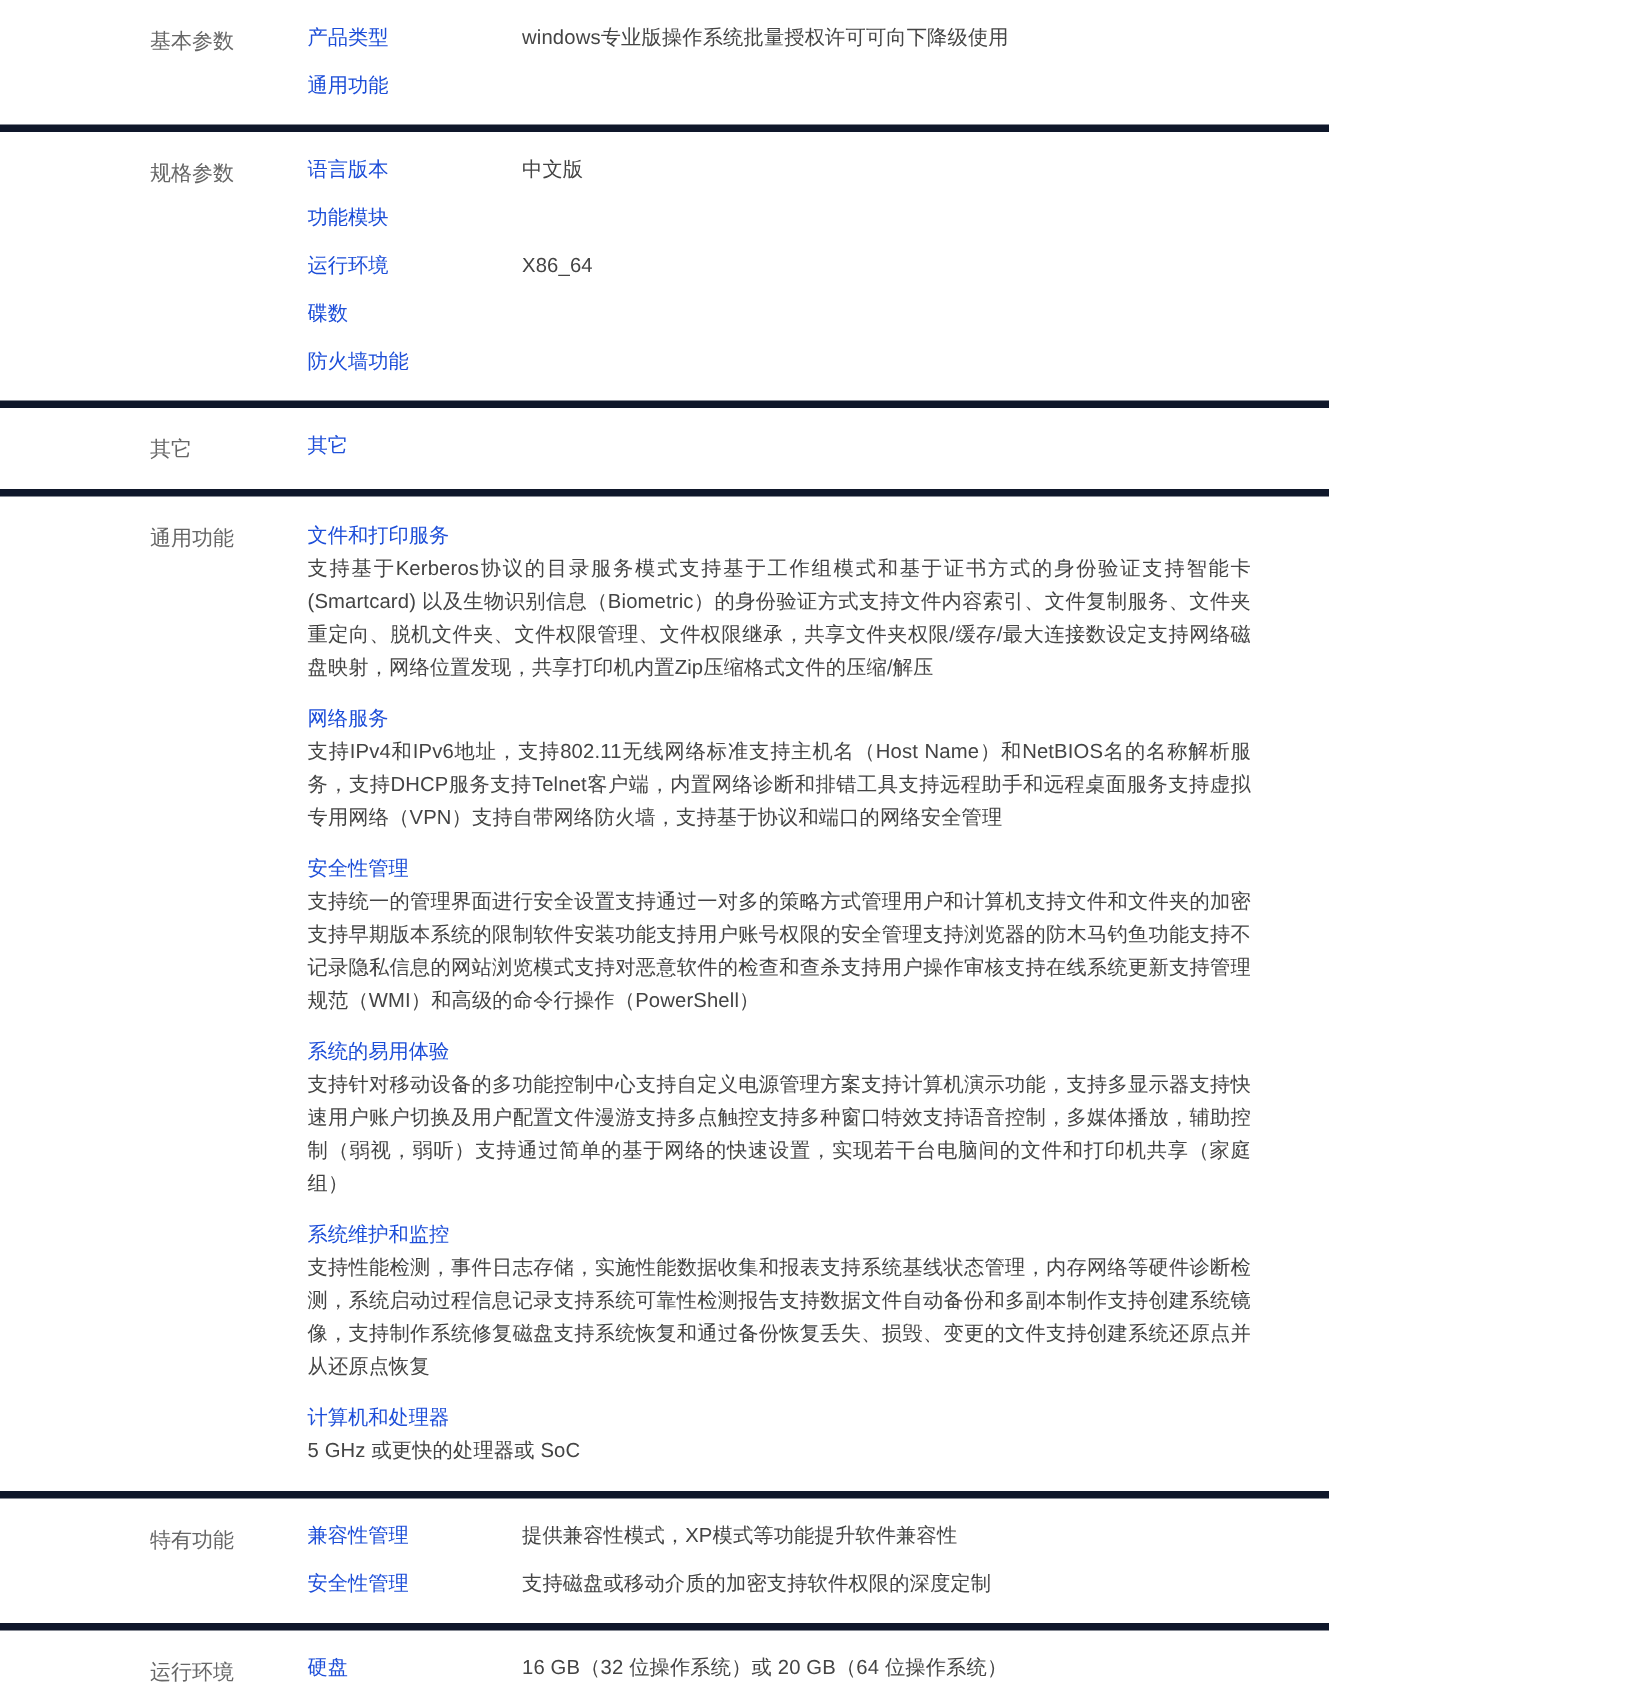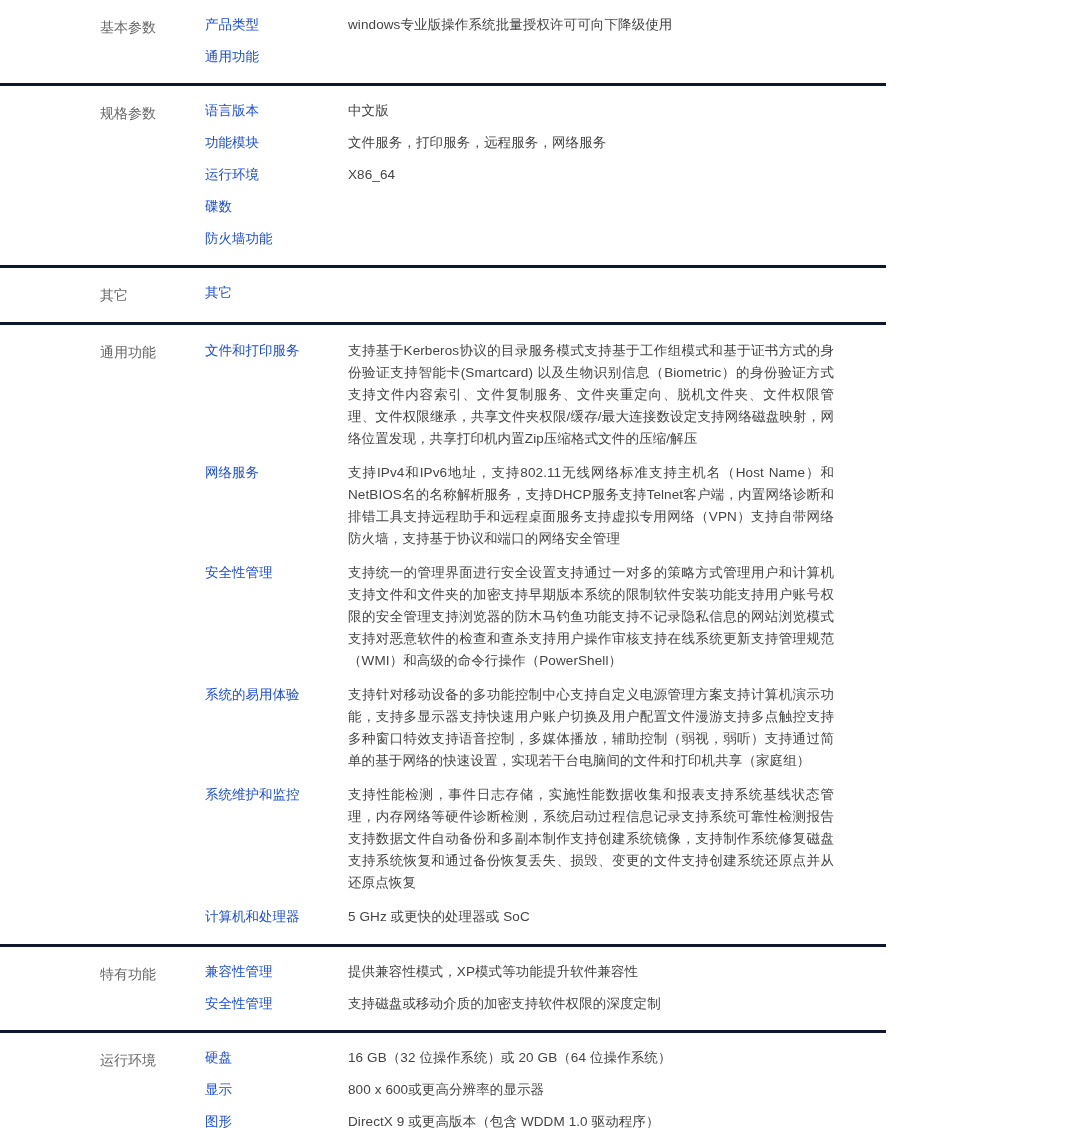--- a/index.html
+++ b/index.html
@@ -12,21 +12,21 @@
     width: 1086px;
     font-family: "Liberation Sans", "DejaVu Sans", sans-serif;
     color: #333333;
     -webkit-font-smoothing: antialiased;
   }
   .spec-table {
     width: 886px;
     border-collapse: collapse;
   }
   .group {
-    border-top: 3px solid #0f172a;
+    border-top: 5px solid #0f172a;
   }
   .group:first-child {
     border-top: none;
   }
   .group-row {
     display: flex;
     align-items: flex-start;
   }
   .group-title-cell {
     width: 205px;
@@ -62,20 +62,21 @@
     line-height: 22px;
     letter-spacing: 0.1px;
     text-align: justify;
   }
   .attr-value.empty {
     min-height: 22px;
   }
   
   .group.dense .attr-row {
     padding: 6px 0;
+    flex-direction: column;
   }
 </style>
 </head>
 <body>
 
 <div class="spec-table" id="spec-root">
     <div class="group">
       <div class="group-row">
         <div class="group-title-cell">基本参数</div>
         <div class="group-rows">
@@ -93,21 +94,20 @@
     <div class="group">
       <div class="group-row">
         <div class="group-title-cell">规格参数</div>
         <div class="group-rows">
           <div class="attr-row">
             <div class="attr-label">语言版本</div>
             <div class="attr-value">中文版</div>
           </div>
           <div class="attr-row">
             <div class="attr-label">功能模块</div>
-            <div class="attr-value">文件服务，打印服务，远程服务，网络服务</div>
           </div>
           <div class="attr-row">
             <div class="attr-label">运行环境</div>
             <div class="attr-value">X86_64</div>
           </div>
           <div class="attr-row">
             <div class="attr-label">碟数</div>
             <div class="attr-value empty"></div>
           </div>
           <div class="attr-row">

